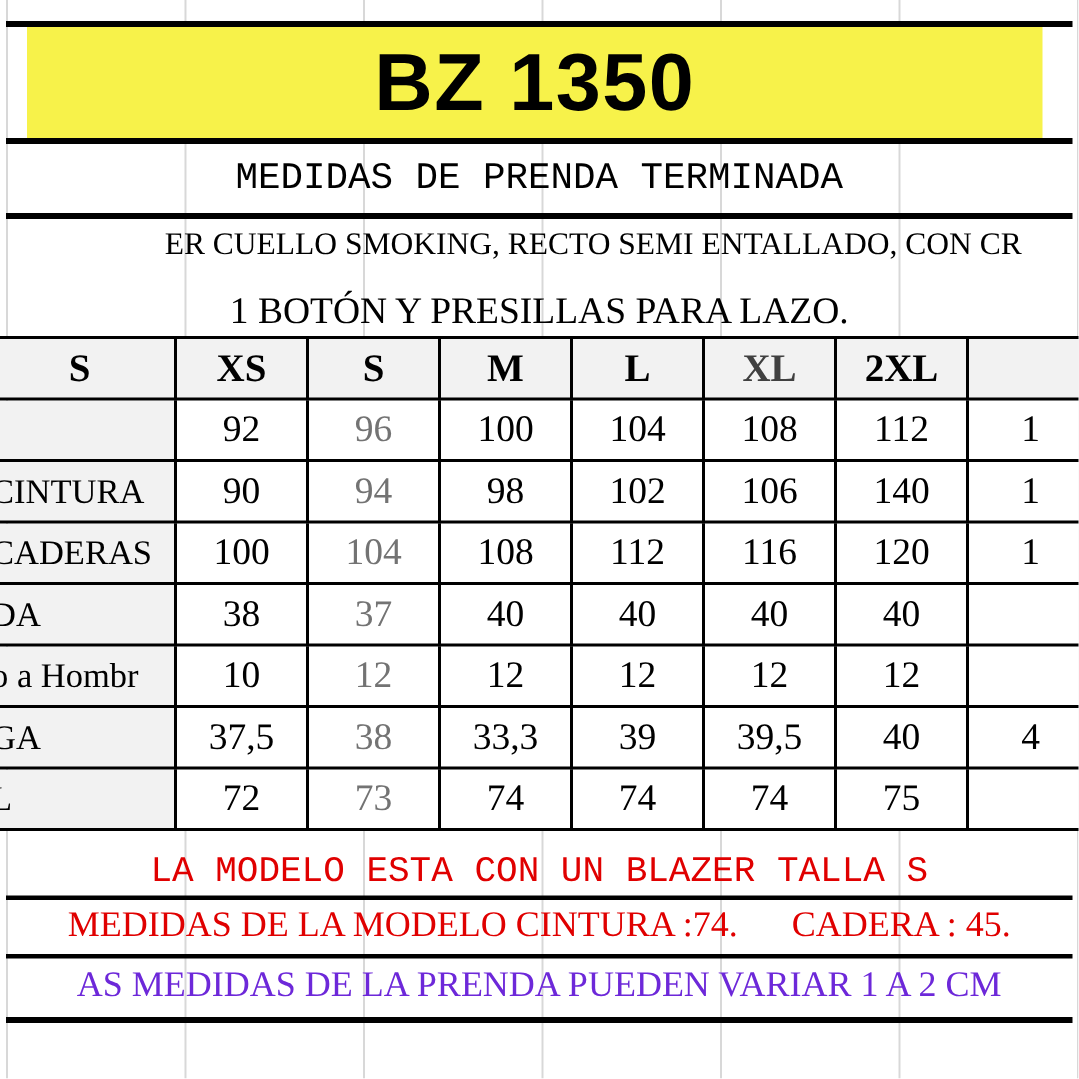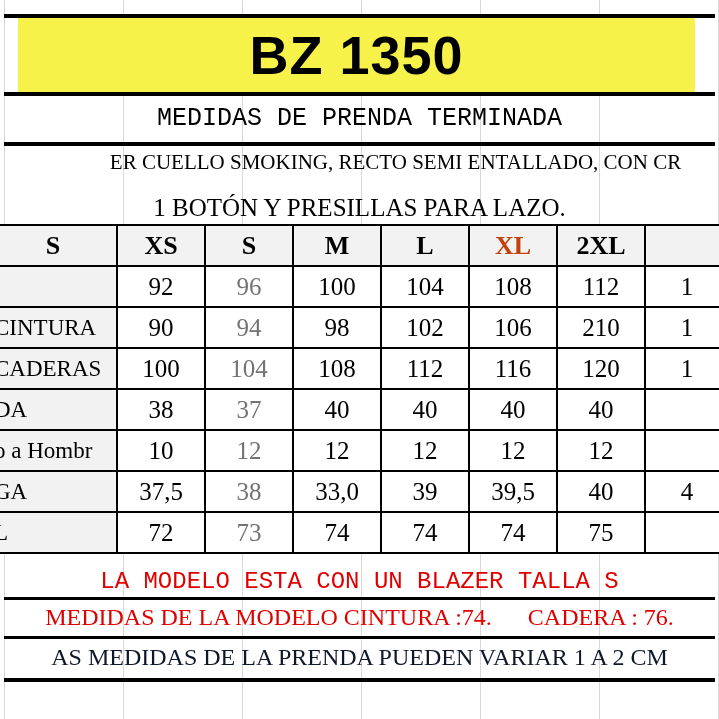--- a/index.html
+++ b/index.html
@@ -115,21 +115,21 @@
   table.meas tbody td.rowhead{
     background:#f2f2f2;
     font-weight:normal;
     font-size:23px;
     text-align:left;
     padding-left:4px;
     white-space:nowrap;
     overflow:hidden;
   }
   .hl{color:#737373;}
-  .hlb{color:#c2410c;font-weight:bold;}
+  .hlb{color:#404040;font-weight:bold;}
 
   
   col.c0{width:128px;}
   col.c1{width:88px;}
   col.c2{width:88px;}
   col.c3{width:88px;}
   col.c4{width:88px;}
   col.c5{width:88px;}
   col.c6{width:88px;}
   col.c7{width:84px;}
@@ -149,21 +149,21 @@
     color:#e00000;
     font-size:24px;
     white-space:nowrap;
     font-family:"Liberation Serif", serif;
   }
   .note2 .gap{display:inline-block;width:36px;}
   .rule-note2{position:absolute;left:4px;top:636px;width:711px;height:3px;background:#000;}
   .note3{
     position:absolute;left:0;top:644px;width:719px;
     text-align:center;
-    color:#0f172a;
+    color:#6d28d9;
     font-size:24px;
     white-space:nowrap;
     font-family:"Liberation Serif", serif;
   }
   .rule-note3{position:absolute;left:4px;top:678px;width:711px;height:4px;background:#000;}
 </style>
 </head>
 <body>
 
 <div class="sheet">
@@ -218,21 +218,21 @@
             <td>112</td>
             <td>1</td>
           </tr>
           <tr>
             <td class="rowhead">CINTURA</td>
             <td>90</td>
             <td class="hl">94</td>
             <td>98</td>
             <td>102</td>
             <td>106</td>
-            <td>210</td>
+            <td>140</td>
             <td>1</td>
           </tr>
           <tr>
             <td class="rowhead">CADERAS</td>
             <td>100</td>
             <td class="hl">104</td>
             <td>108</td>
             <td>112</td>
             <td>116</td>
             <td>120</td>
@@ -255,21 +255,21 @@
             <td>12</td>
             <td>12</td>
             <td>12</td>
             <td>12</td>
             <td></td>
           </tr>
           <tr>
             <td class="rowhead">GA</td>
             <td>37,5</td>
             <td class="hl">38</td>
-            <td>33,0</td>
+            <td>33,3</td>
             <td>39</td>
             <td>39,5</td>
             <td>40</td>
             <td>4</td>
           </tr>
           <tr>
             <td class="rowhead">L</td>
             <td>72</td>
             <td class="hl">73</td>
             <td>74</td>
@@ -279,21 +279,21 @@
             <td></td>
           </tr>
         </tbody>
       </table>
     </div>
 
     <div class="note1">LA MODELO ESTA CON UN BLAZER TALLA S</div>
     <div class="rule-note1"></div>
 
     <div class="note2">
-      <span>MEDIDAS DE LA MODELO  CINTURA :74.</span><span class="gap"></span><span>CADERA : 76.</span>
+      <span>MEDIDAS DE LA MODELO  CINTURA :74.</span><span class="gap"></span><span>CADERA : 45.</span>
     </div>
     <div class="rule-note2"></div>
 
     <div class="note3">AS MEDIDAS DE LA PRENDA PUEDEN VARIAR 1 A 2 CM</div>
     <div class="rule-note3"></div>
 
   </div>
 </div>
 
 </body></html>

